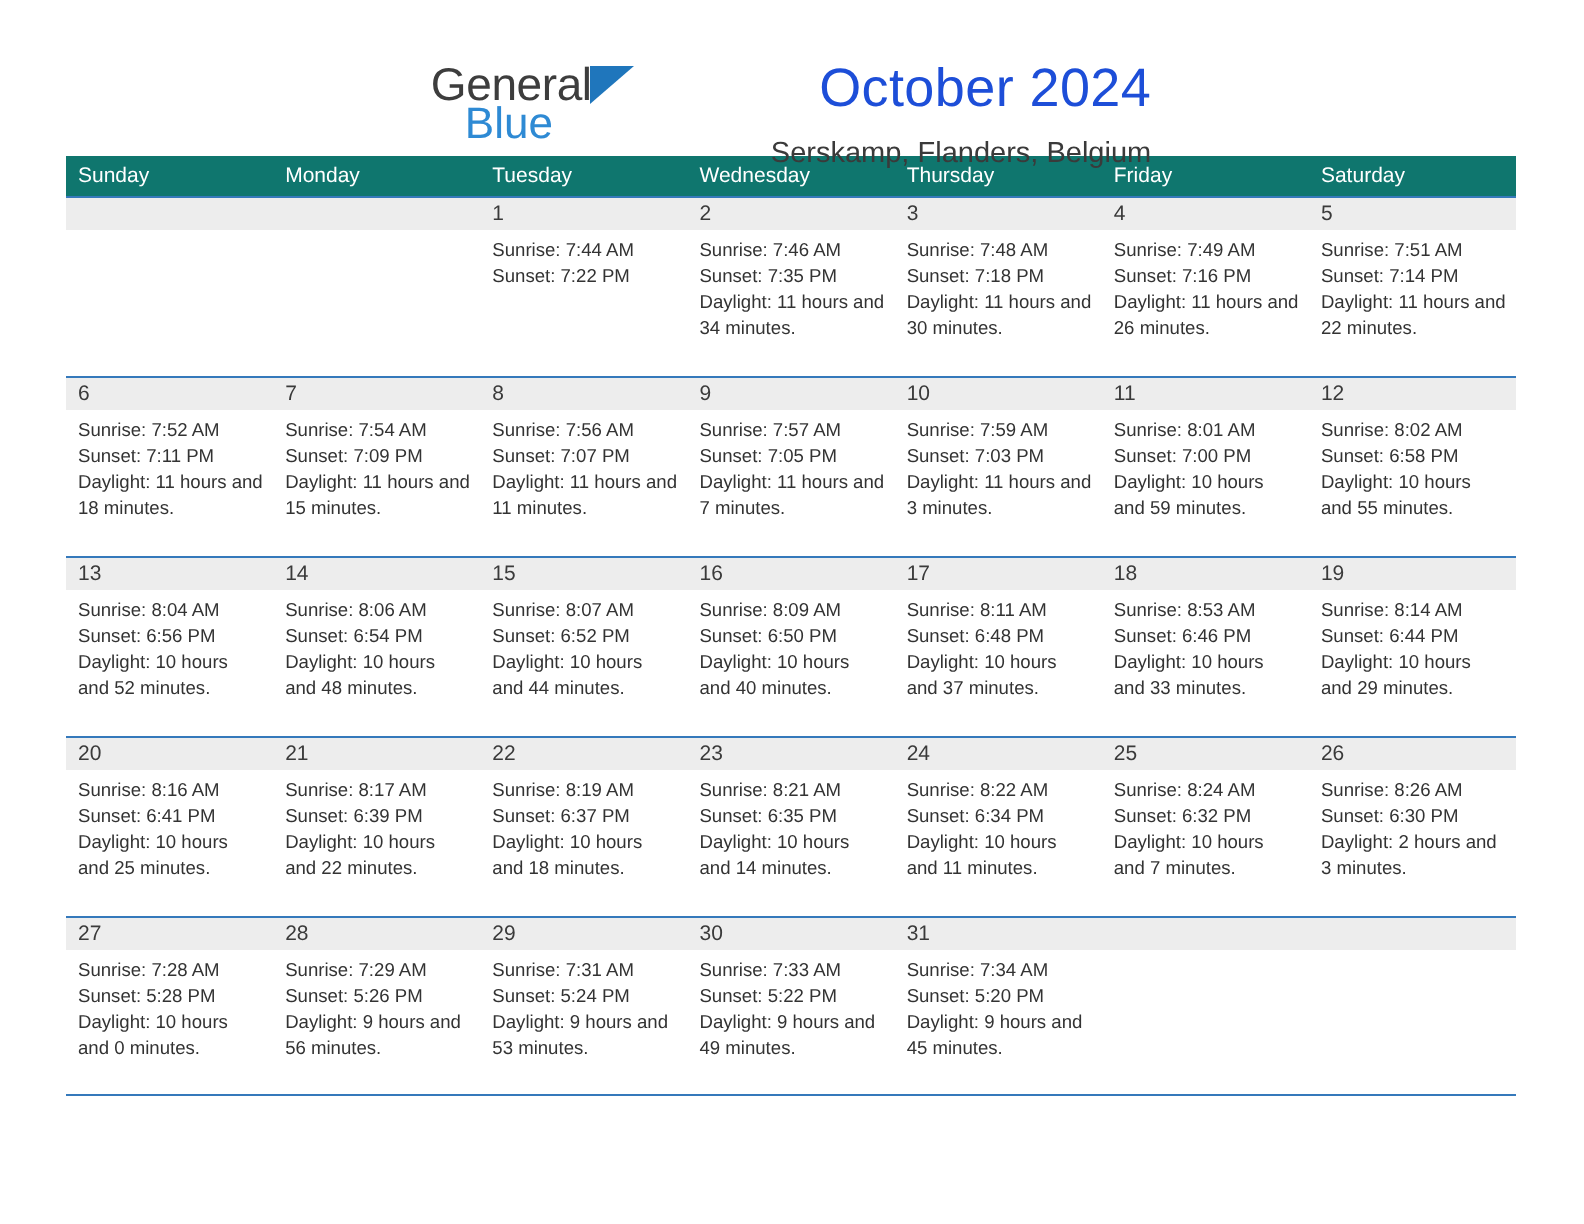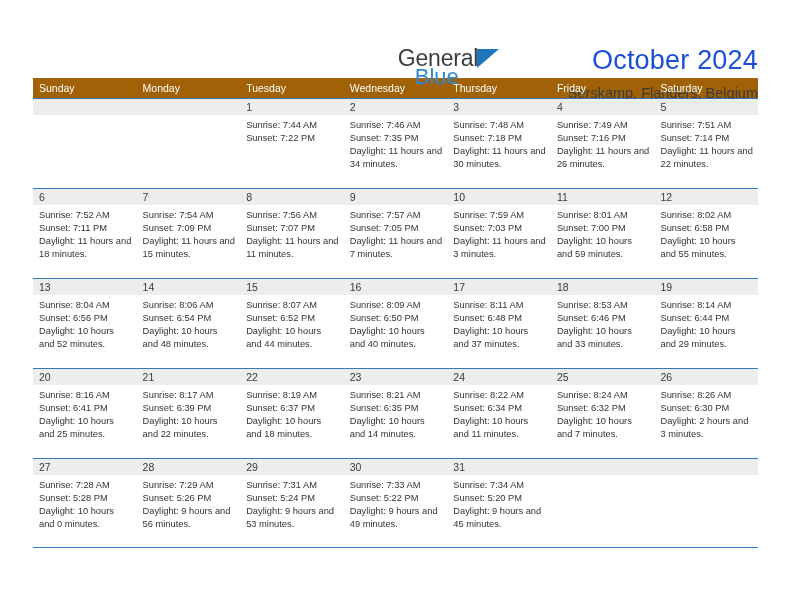--- a/index.html
+++ b/index.html
@@ -9,22 +9,22 @@
     font-family: "Liberation Sans", sans-serif;
     color: #333333;
     overflow: hidden;
   }
   .page { position: relative; width: 792px; height: 612px; padding: 0; }
 
   
   .header {
     display: flex;
     align-items: flex-start;
-    justify-content: flex-end;
-    padding: 42px 34px 0 33px;
+    justify-content: center;
+    padding: 26px 34px 0 33px;
     height: 78px;
   }
   .logo { position: relative; width: 170px; padding-top: 4px; }
   .logo-general {
     font-size: 23px;
     color: #3d3d3d;
     letter-spacing: -0.2px;
     line-height: 24px;
     display: inline-block;
   }
@@ -60,21 +60,21 @@
     line-height: 17px;
   }
 
   
   .calendar {
     margin: 0 34px 0 33px;
     width: 725px;
   }
   .weekdays {
     display: flex;
-    background: #a16207;
+    background: #0f766e;
     height: 20px;
   }
   .weekday {
     flex: 1 1 0;
     color: #ffffff;
     font-size: 10.5px;
     line-height: 20px;
     padding-left: 6px;
     white-space: nowrap;
   }

